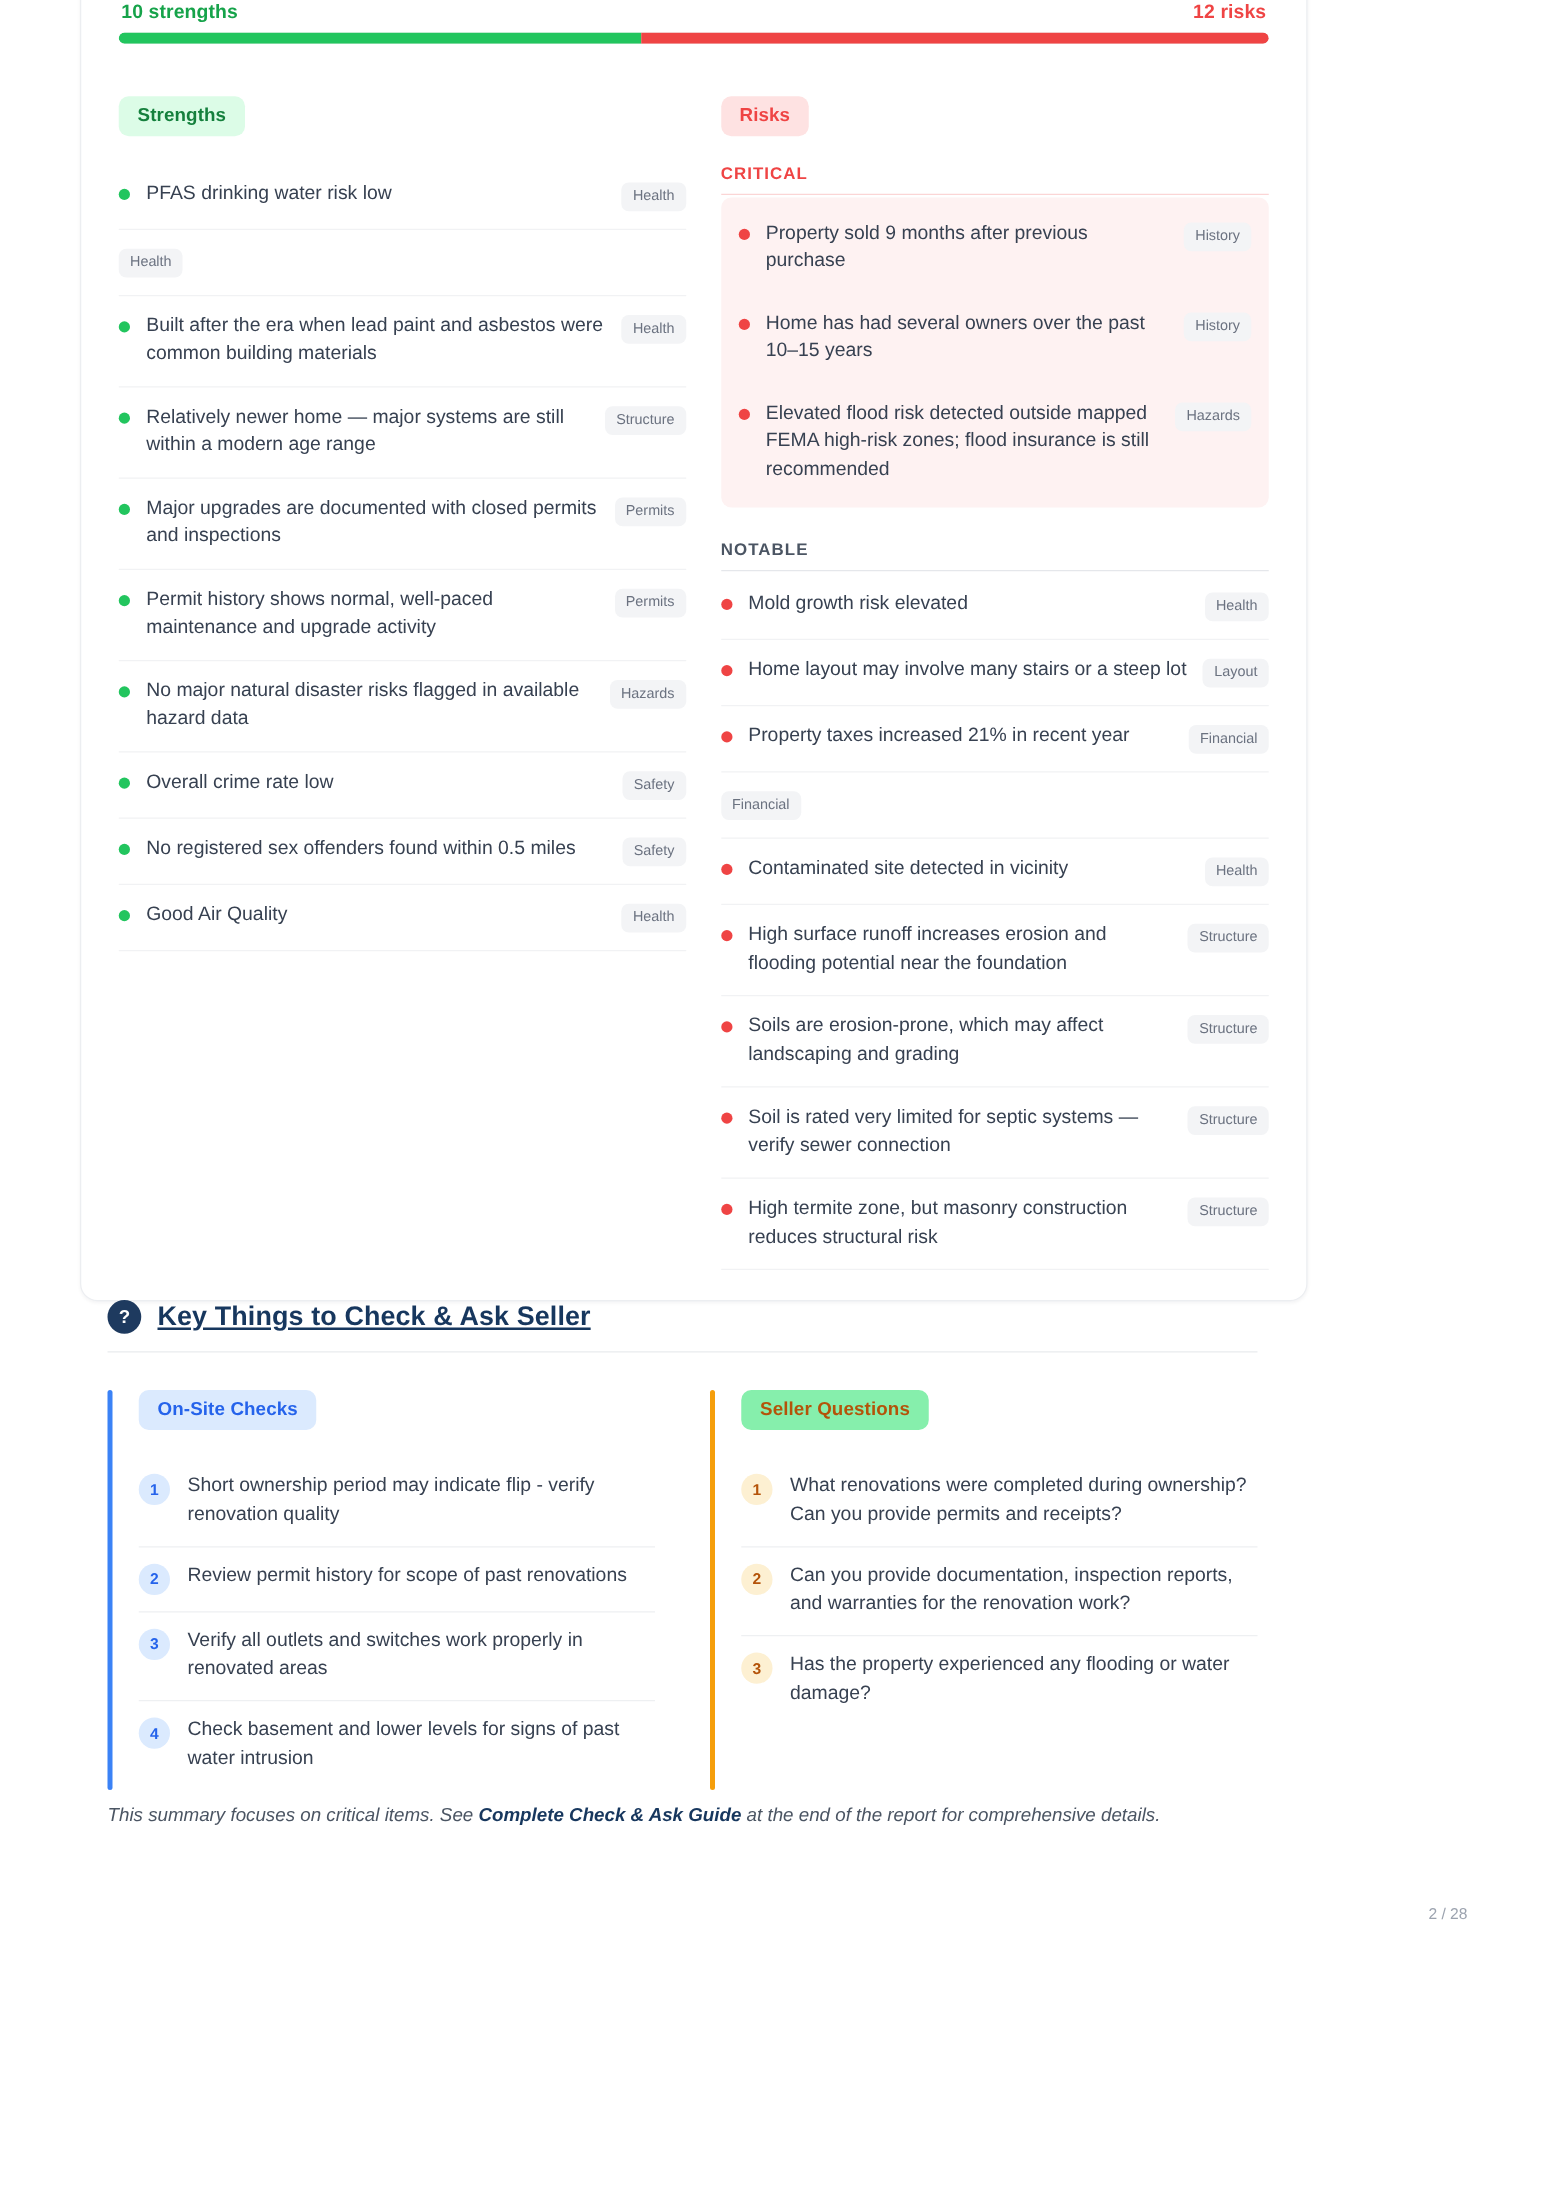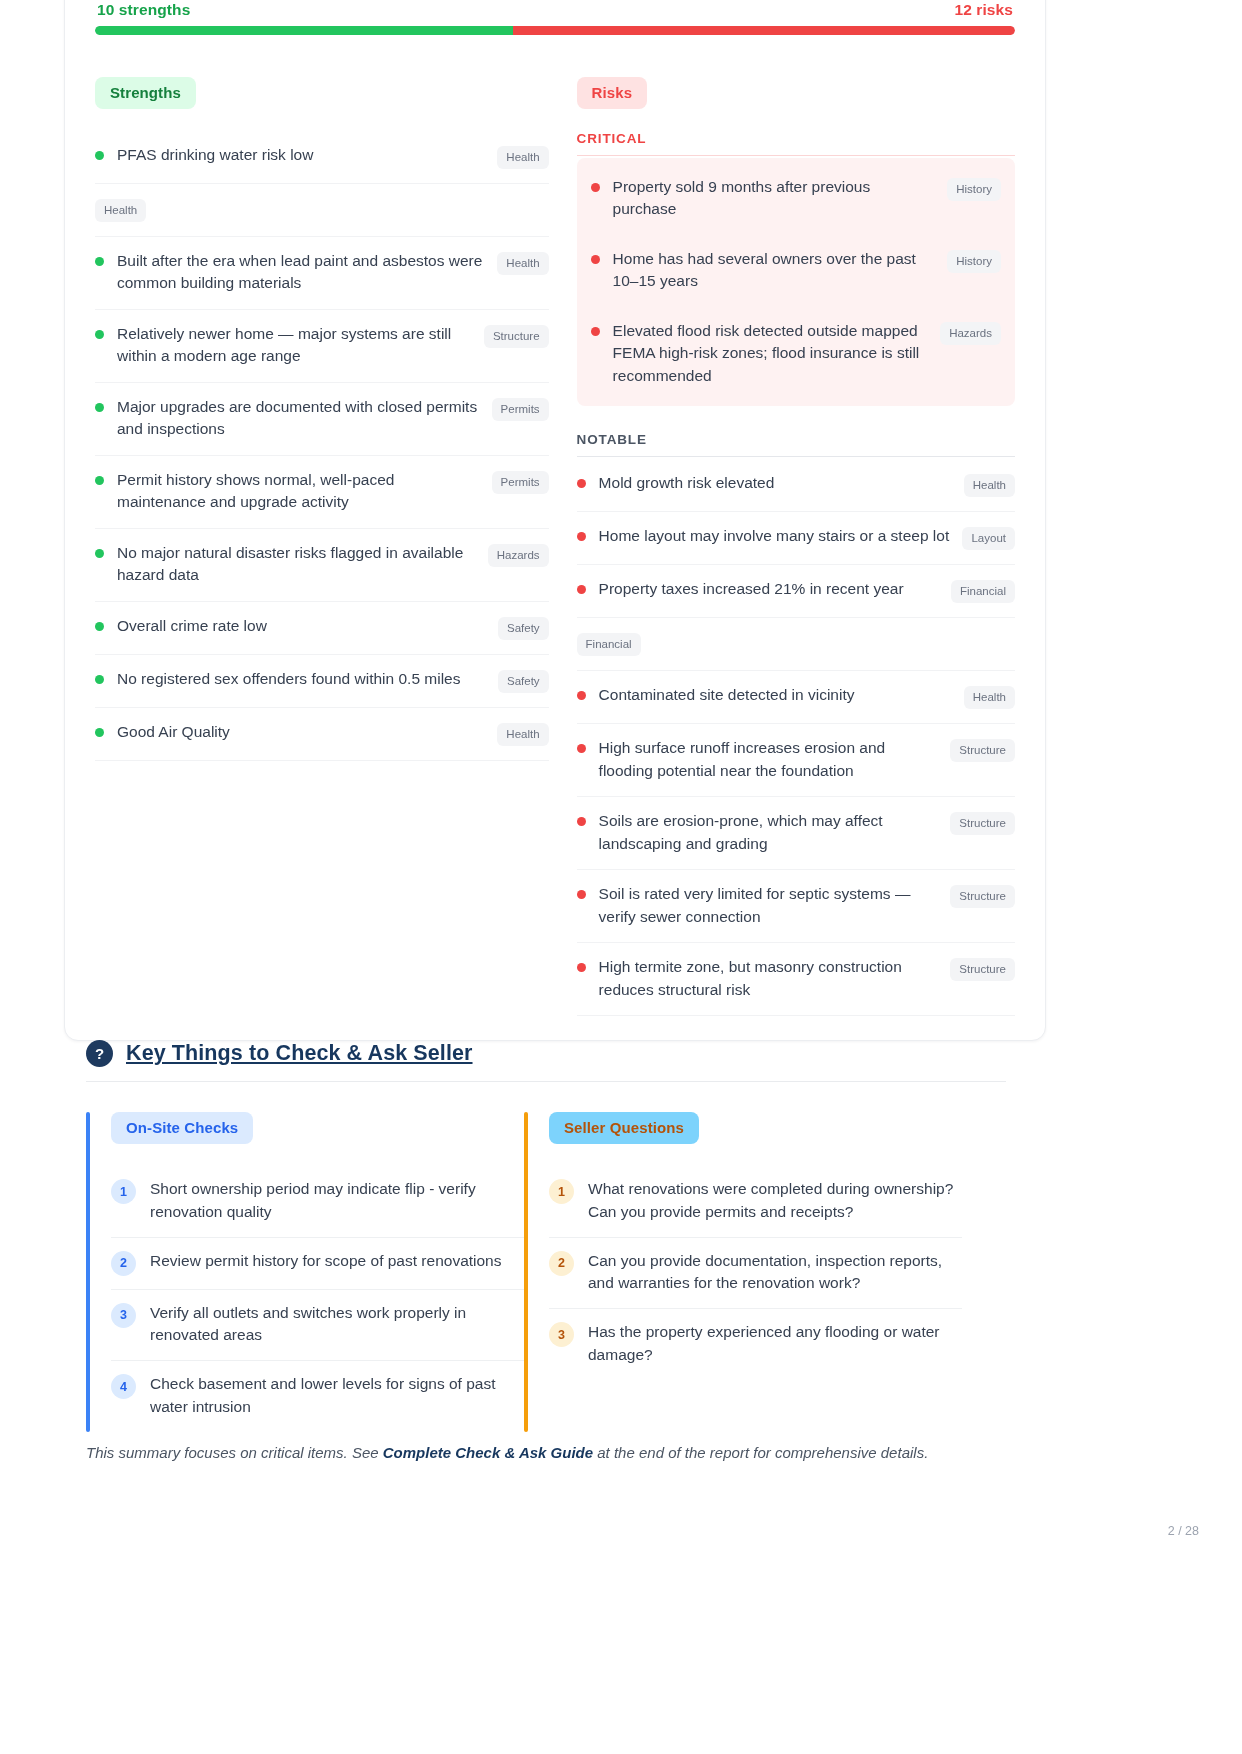--- a/index.html
+++ b/index.html
@@ -116,31 +116,31 @@
     width: 27px; height: 27px;
     border-radius: 50%;
     background: #1e3a5f;
     color: #ffffff;
     font-size: 15px;
     font-weight: 700;
     display: flex; align-items: center; justify-content: center;
   }
   .key-title { font-size: 21.5px; font-weight: 700; color: #17375e; letter-spacing: .1px; text-decoration: underline; }
 
-  .key-cols { display: flex; margin-top: 30px; }
+  .key-cols { display: flex; gap: 44px; margin-top: 30px; }
   .key-col { width: 438px; position: relative; padding-left: 25px; }
   .accent {
     position: absolute; left: 0; top: 0; bottom: 0;
     width: 4px; border-radius: 3px;
   }
   .accent-blue { background: #3b82f6; }
   .accent-orange { background: #f59e0b; }
 
   .pill-onsite { background: #dbeafe; color: #2563eb; }
-  .pill-seller { background: #7dd3fc; color: #b45309; }
+  .pill-seller { background: #86efac; color: #b45309; }
 
   .num-list { margin-top: 22px; }
   .num-row {
     display: flex; align-items: flex-start; gap: 14px;
     padding: 12px 0 13px 0;
     border-bottom: 1px solid #eef0f2;
   }
   .num-row:last-child { border-bottom: none; }
   .num-badge {
     flex: 0 0 auto;
@@ -154,21 +154,21 @@
   .num-orange { background: #fdf0d2; color: #b45309; }
   .num-text { font-size: 15.5px; line-height: 1.47; color: #374151; }
 
   .footnote {
     position: absolute; left: 86px; top: 1444px; width: 1000px;
     font-size: 15px; font-style: italic; color: #4b5563;
   }
   .footnote b { font-weight: 700; color: #17375e; font-style: italic; }
 
   .pagenum {
-    position: absolute; right: 43px; top: 1524px;
+    position: absolute; right: 68px; top: 1524px;
     font-size: 12.5px; color: #9ca3af;
   }
 </style>
 </head>
 <body>
 
 <div class="page">
 
   <div class="summary-card">
 

